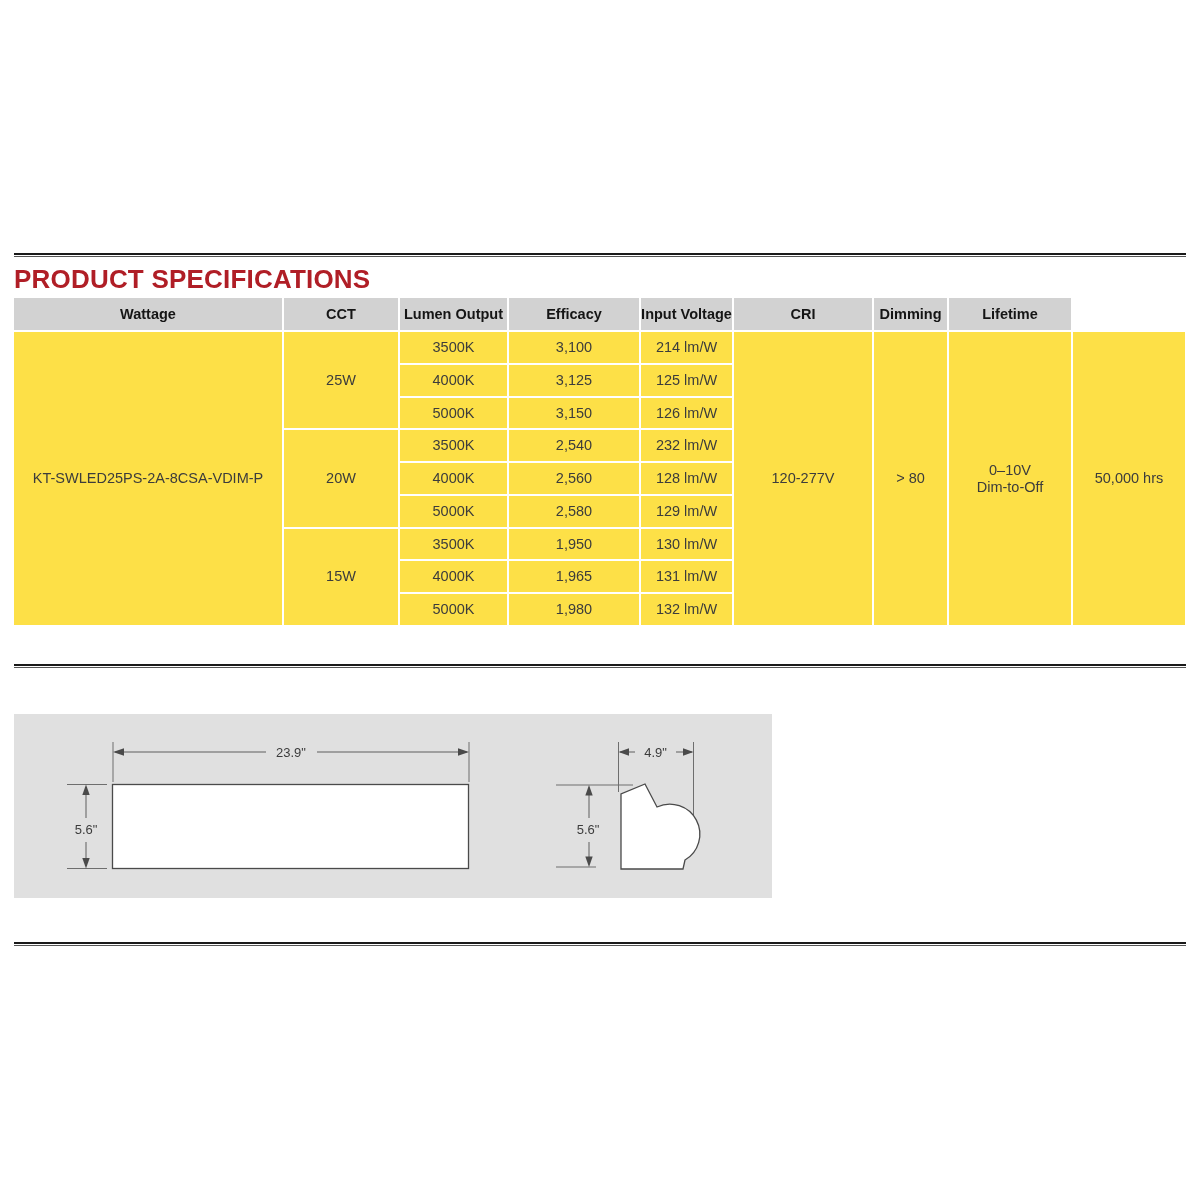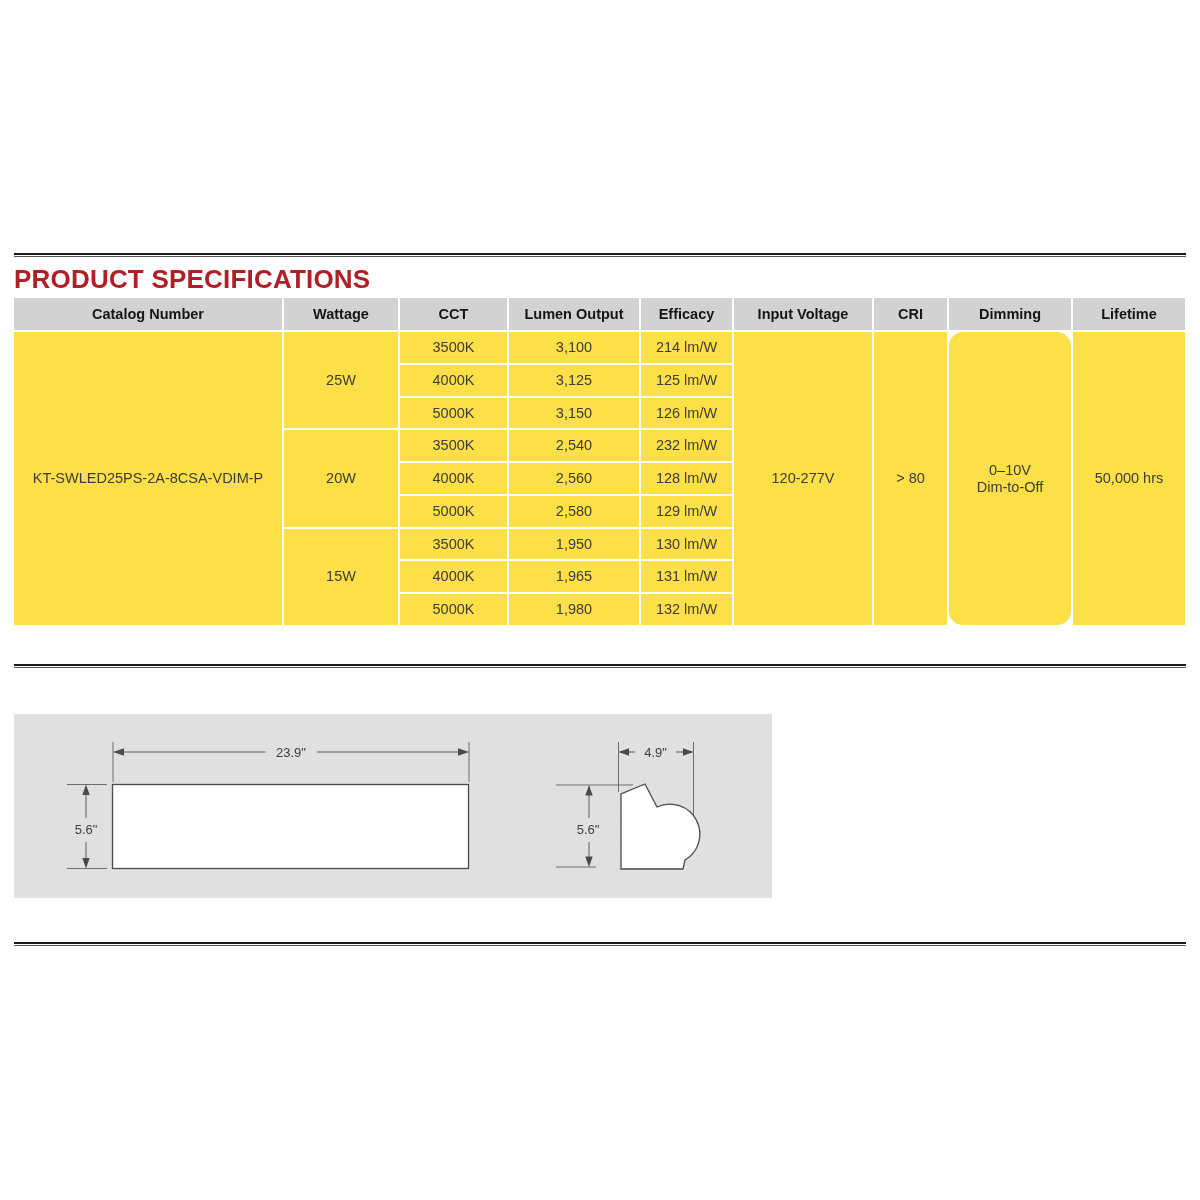--- a/index.html
+++ b/index.html
@@ -23,42 +23,41 @@
     gap:2px;background:#ffffff;
     font-size:14.5px;color:#3c3c3c;
   }
   .spec-table > div{
     background:#fde047;display:flex;align-items:center;justify-content:center;
     text-align:center;line-height:1.15;
   }
   .spec-table > .hd{
     background:#d2d2d2;font-weight:bold;color:#151515;
   }
-  .stack{display:flex;flex-direction:column;align-items:center;border-radius:14px;}
+  .stack{display:flex;flex-direction:column;align-items:center;}
   .drawing-panel{
     position:absolute;left:14px;top:714px;width:758px;height:184px;background:#e0e0e0;
   }
   .dim-line{stroke:#5f5f5f;stroke-width:1;}
   .dim-ext{stroke:#6e6e6e;stroke-width:1;}
   .dim-arrow{fill:#4a4a4a;}
   .dim-text{fill:#3c3c3c;font-size:13px;font-family:"Liberation Sans","DejaVu Sans",sans-serif;}
   .shape{fill:#ffffff;stroke:#4a4a4a;stroke-width:1.3;}
 </style>
 </head>
 <body>
 
 <div class="page">
 
   <div class="rule" style="top:253px"></div>
 
   <h1 class="section-heading" style="top:264px">PRODUCT SPECIFICATIONS</h1>
 
   <div class="spec-table">
 
-    <div class="hd">Catalog Number</div>
     <div class="hd">Wattage</div>
     <div class="hd">CCT</div>
     <div class="hd">Lumen Output</div>
     <div class="hd">Efficacy</div>
     <div class="hd">Input Voltage</div>
     <div class="hd">CRI</div>
     <div class="hd">Dimming</div>
     <div class="hd">Lifetime</div>
 
     <div style="grid-column:1;grid-row:2 / span 9">KT-SWLED25PS-2A-8CSA-VDIM-P</div>

